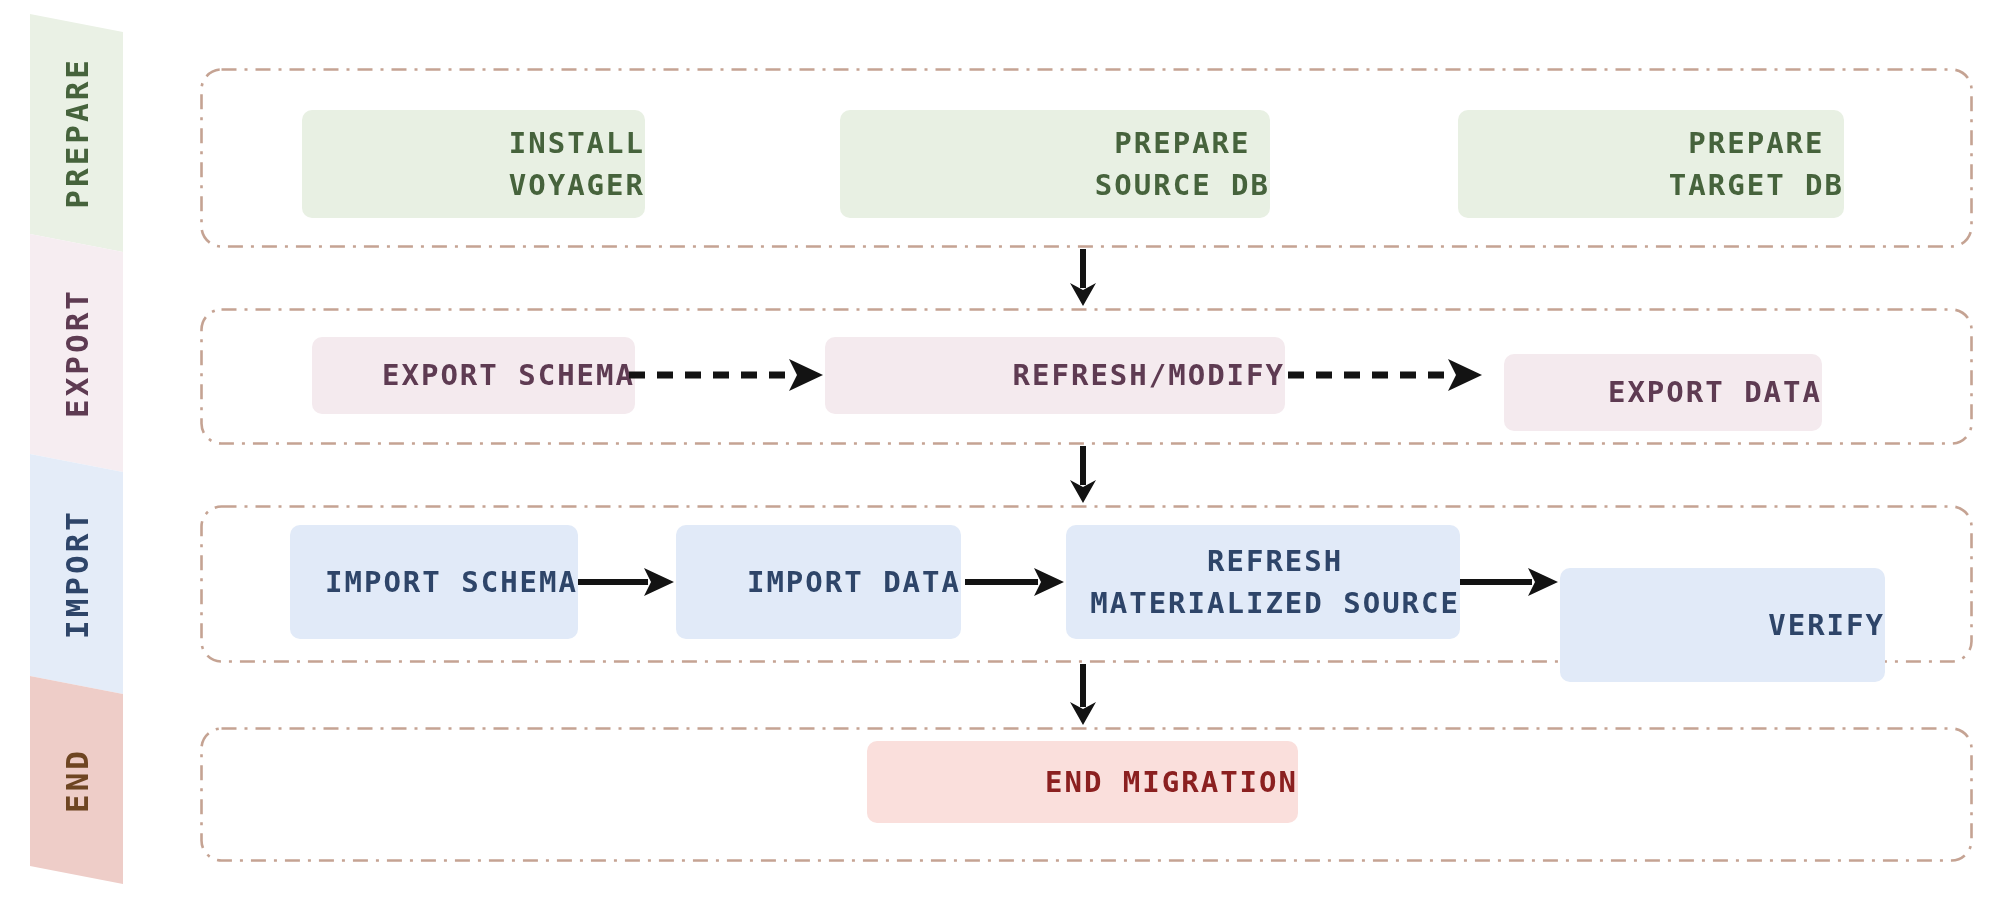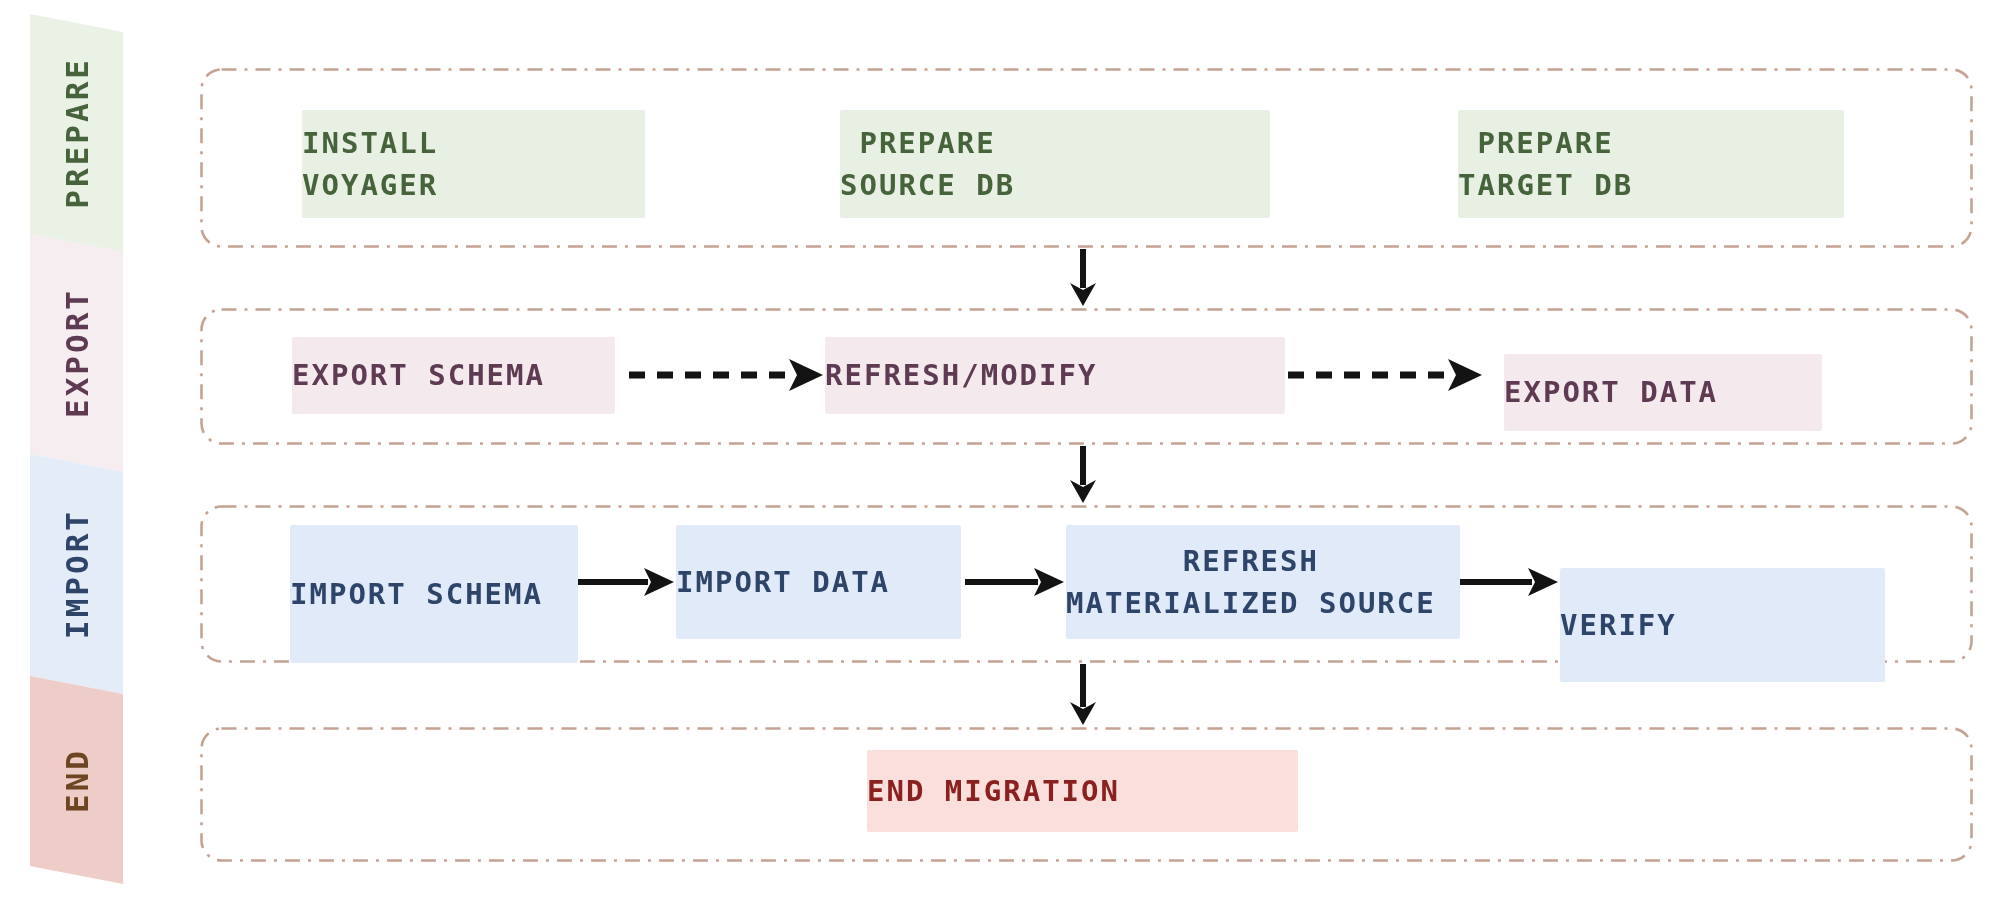--- a/index.html
+++ b/index.html
@@ -28,44 +28,44 @@
 
   
   .phase { position:absolute; left:200px; width:1773px; }
   .phase svg.dash { position:absolute; left:0; top:0; }
   .s1 { top:68px;  height:180px; }
   .s2 { top:308px; height:137px; }
   .s3 { top:505px; height:158px; }
   .s4 { top:727px; height:135px; }
 
   
-  .step { position:absolute; border-radius:2px; display:flex;
-          align-items:center; justify-content:flex-start; text-align:center; }
+  .step { position:absolute; border-radius:10px; display:flex;
+          align-items:center; justify-content:flex-end; text-align:center; }
   .step span { white-space:pre-line; font-weight:bold; font-size:29px;
                letter-spacing:2px; line-height:1.45; }
   .step-green { background:#e8f0e3; color:#46633c; }
   .step-mauve { background:#f4eaee; color:#5e3b52; }
   .step-blue  { background:#e1eaf8; color:#2e4569; }
   .step-rose  { background:#fadfdc; color:#8b2020; }
 
   
   .n-install { left:102px;  top:42px; width:343px; height:108px; }
   .n-source  { left:640px;  top:42px; width:430px; height:108px; }
   .n-target  { left:1258px; top:42px; width:386px; height:108px; }
   
-  .n-exschema { left:92px;  top:29px; width:323px; height:77px; }
+  .n-exschema { left:112px;  top:29px; width:323px; height:77px; }
   .n-analyze  { left:625px;  top:29px; width:460px; height:77px; }
   .n-exdata   { left:1284px; top:46px; width:318px; height:77px;margin-left:20px; }
   
-  .n-imschema { left:90px;   top:20px; width:288px; height:138px; }
+  .n-imschema { left:90px;   top:20px; width:288px; height:114px; }
   .n-imdata   { left:476px;  top:20px; width:285px; height:114px; }
   .n-refresh  { left:866px;  top:20px; width:394px; height:114px; }
   .n-verify   { left:1360px; top:20px; width:325px; height:114px;margin-top:43px; }
   
-  .n-endmig   { left:667px;  top:23px; width:431px; height:82px; }
+  .n-endmig   { left:667px;  top:14px; width:431px; height:82px; }
 
   
   .varrow { position:absolute; left:1066px; }
   .va1 { top:249px; } .va2 { top:446px; } .va3 { top:664px; }
   .harrow { position:absolute; }
   .a-d1 { left:426px;  top:47px; }
   .a-d2 { left:1085px; top:47px; }
   .a-s1 { left:378px;  top:59px; }
   .a-s2 { left:765px;  top:59px; }
   .a-s3 { left:1260px; top:59px; }

